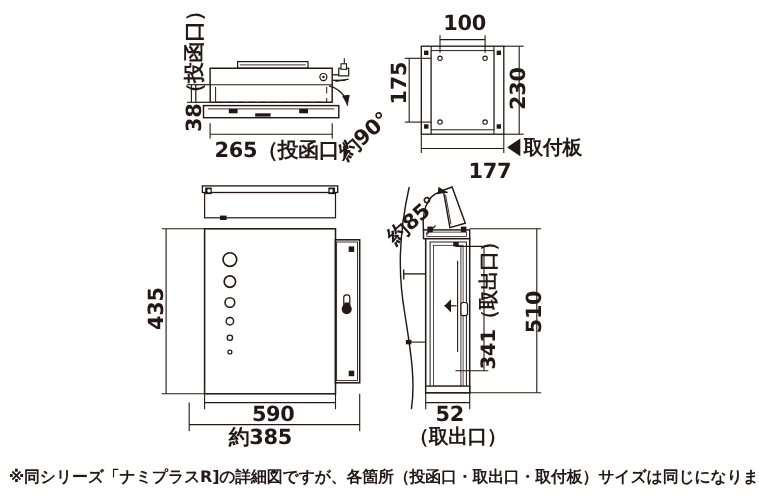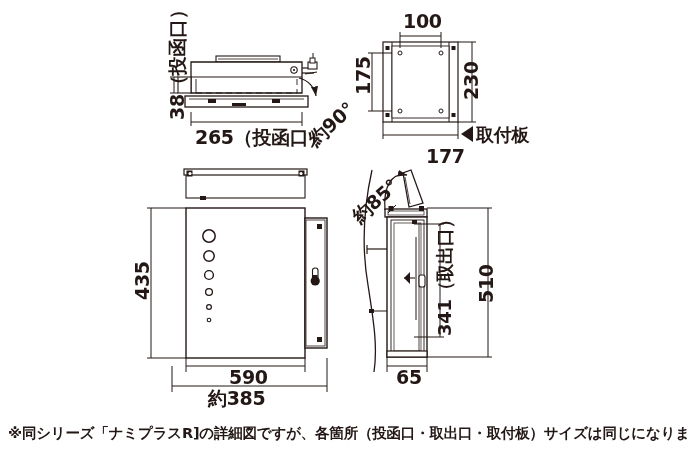--- a/index.html
+++ b/index.html
@@ -305,18 +305,19 @@
   <div class="lbl num" style="left:229px; top:368px;">590</div>
 
   <div class="lbl num" style="left:208px; top:389px;">約385</div>
 
   <div class="lbl num rotd" style="left:349px; top:212px;">約85°</div>
 
   <div class="lbl num-s rot90" style="left:436px; top:336px;">341（取出口）</div>
 
   <div class="lbl num rot90" style="left:477px; top:303px;">510</div>
 
-  <div class="lbl num" style="left:396px; top:368px;">65</div>
-
+  <div class="lbl num" style="left:396px; top:368px;">52</div>
+
+  <div class="lbl jp" style="left:372px; top:389px;">（取出口）</div>
 
   <div class="footnote">※同シリーズ「ナミプラスR]の詳細図ですが、各箇所（投函口・取出口・取付板）サイズは同じになります。</div>
 
 </div>
 
 </body></html>

